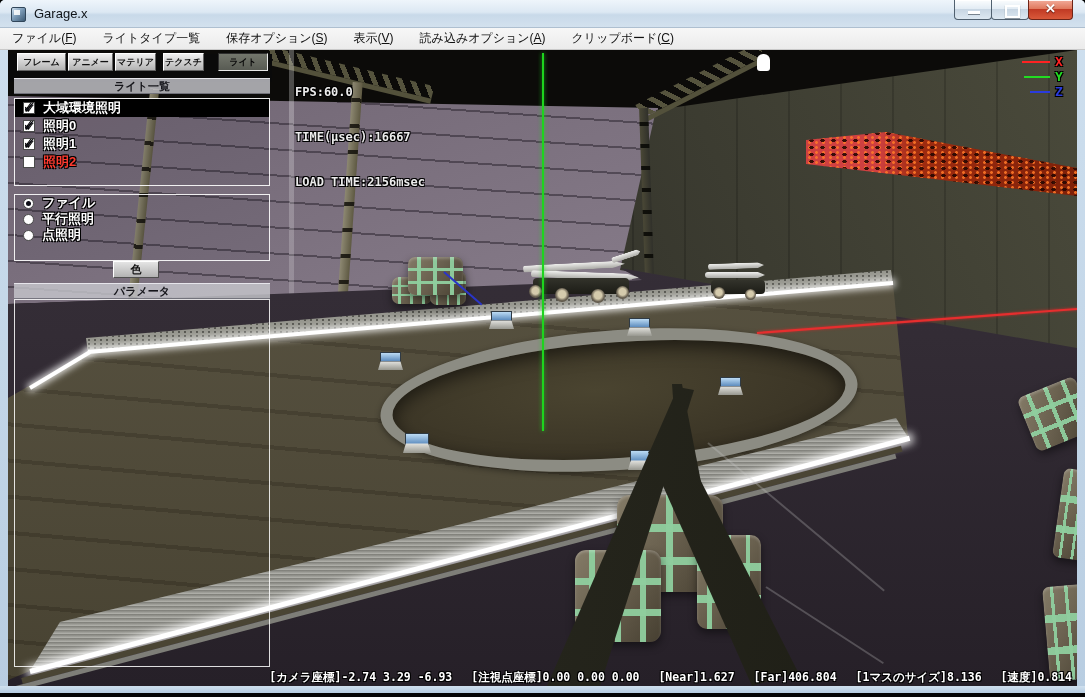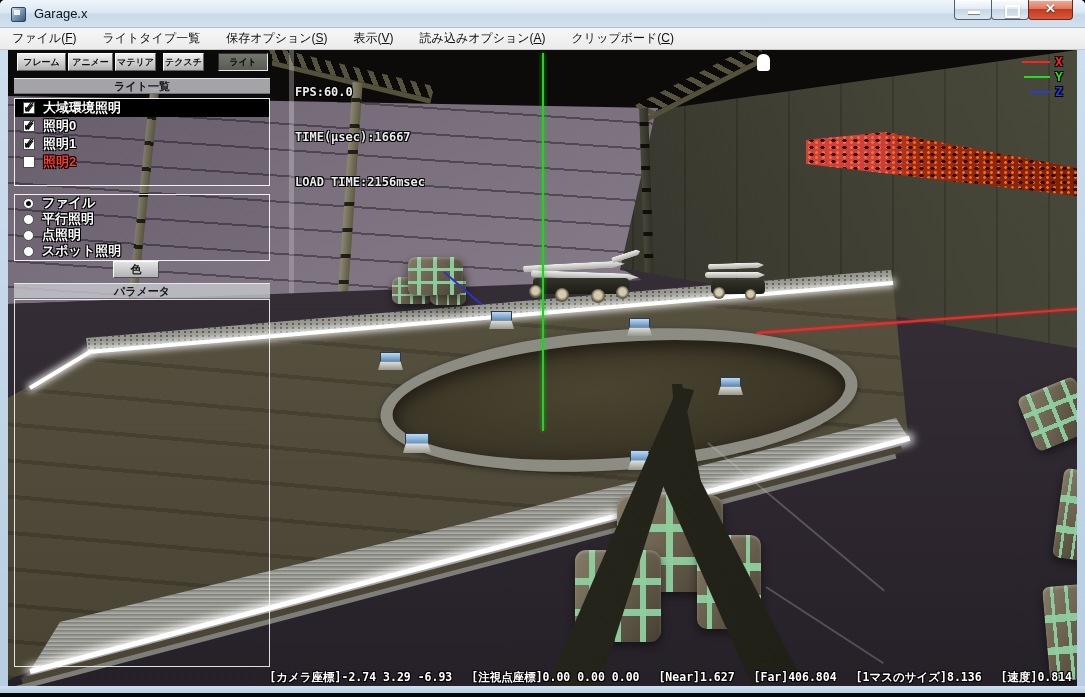--- a/index.html
+++ b/index.html
@@ -338,24 +338,20 @@
         <span class="txt">ファイル</span>
       </div>
       <div class="litem outline" style="height:16px">
         <span class="radio"></span>
         <span class="txt">平行照明</span>
       </div>
       <div class="litem outline" style="height:16px">
         <span class="radio"></span>
         <span class="txt">点照明</span>
       </div>
-      <div class="litem outline" style="height:16px">
-        <span class="radio"></span>
-        <span class="txt">スポット照明</span>
-      </div>
     </div>
 
     <div class="abs colorbtn">色</div>
     <div class="abs band" style="top:233px">パラメータ</div>
     <div class="abs parambox"></div>
 
     <div class="abs status outline">
       <span>[カメラ座標]-2.74 3.29 -6.93</span>
       <span>[注視点座標]0.00 0.00 0.00</span>
       <span>[Near]1.627</span>

